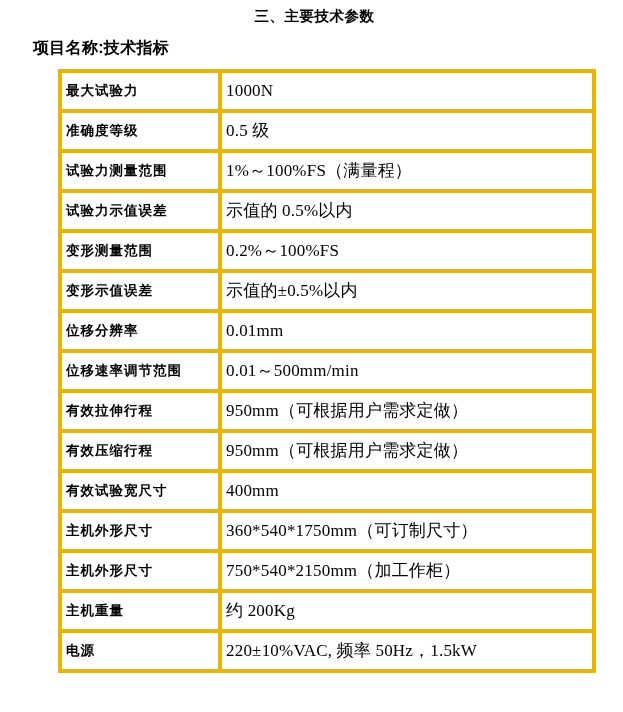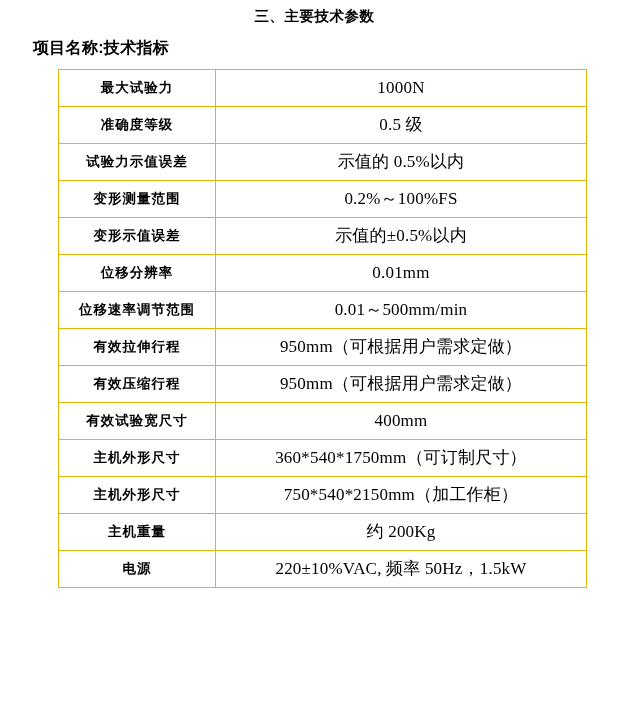--- a/index.html
+++ b/index.html
@@ -38,23 +38,22 @@
     line-height: 18px;
     letter-spacing: 0.3px;
   }
   .spec-table {
     margin: 12px 0 0 58px;
     border-collapse: collapse;
     width: 510px;
     table-layout: fixed;
   }
   .spec-table td {
-    border: 1px solid #eab308;
+    border: 4px solid #eab308;
     padding: 6px 4px;
-    text-align: center;
     vertical-align: middle;
     line-height: 24px;
   }
   .spec-table td.label {
     width: 148px;
     font-family: "Liberation Sans", "DejaVu Sans", sans-serif;
     font-size: 13.5px;
     font-weight: bold;
     letter-spacing: 1px;
   }
@@ -79,20 +78,24 @@
 
   <table class="spec-table">
     <tbody>
       <tr>
         <td class="label">最大试验力</td>
         <td class="value">1000N</td>
       </tr>
       <tr>
         <td class="label">准确度等级</td>
         <td class="value">0.5 级</td>
+      </tr>
+      <tr>
+        <td class="label">试验力测量范围</td>
+        <td class="value">1%～100%FS（满量程）</td>
       </tr>
       <tr>
         <td class="label">试验力示值误差</td>
         <td class="value">示值的 0.5%以内</td>
       </tr>
       <tr>
         <td class="label">变形测量范围</td>
         <td class="value">0.2%～100%FS</td>
       </tr>
       <tr>

